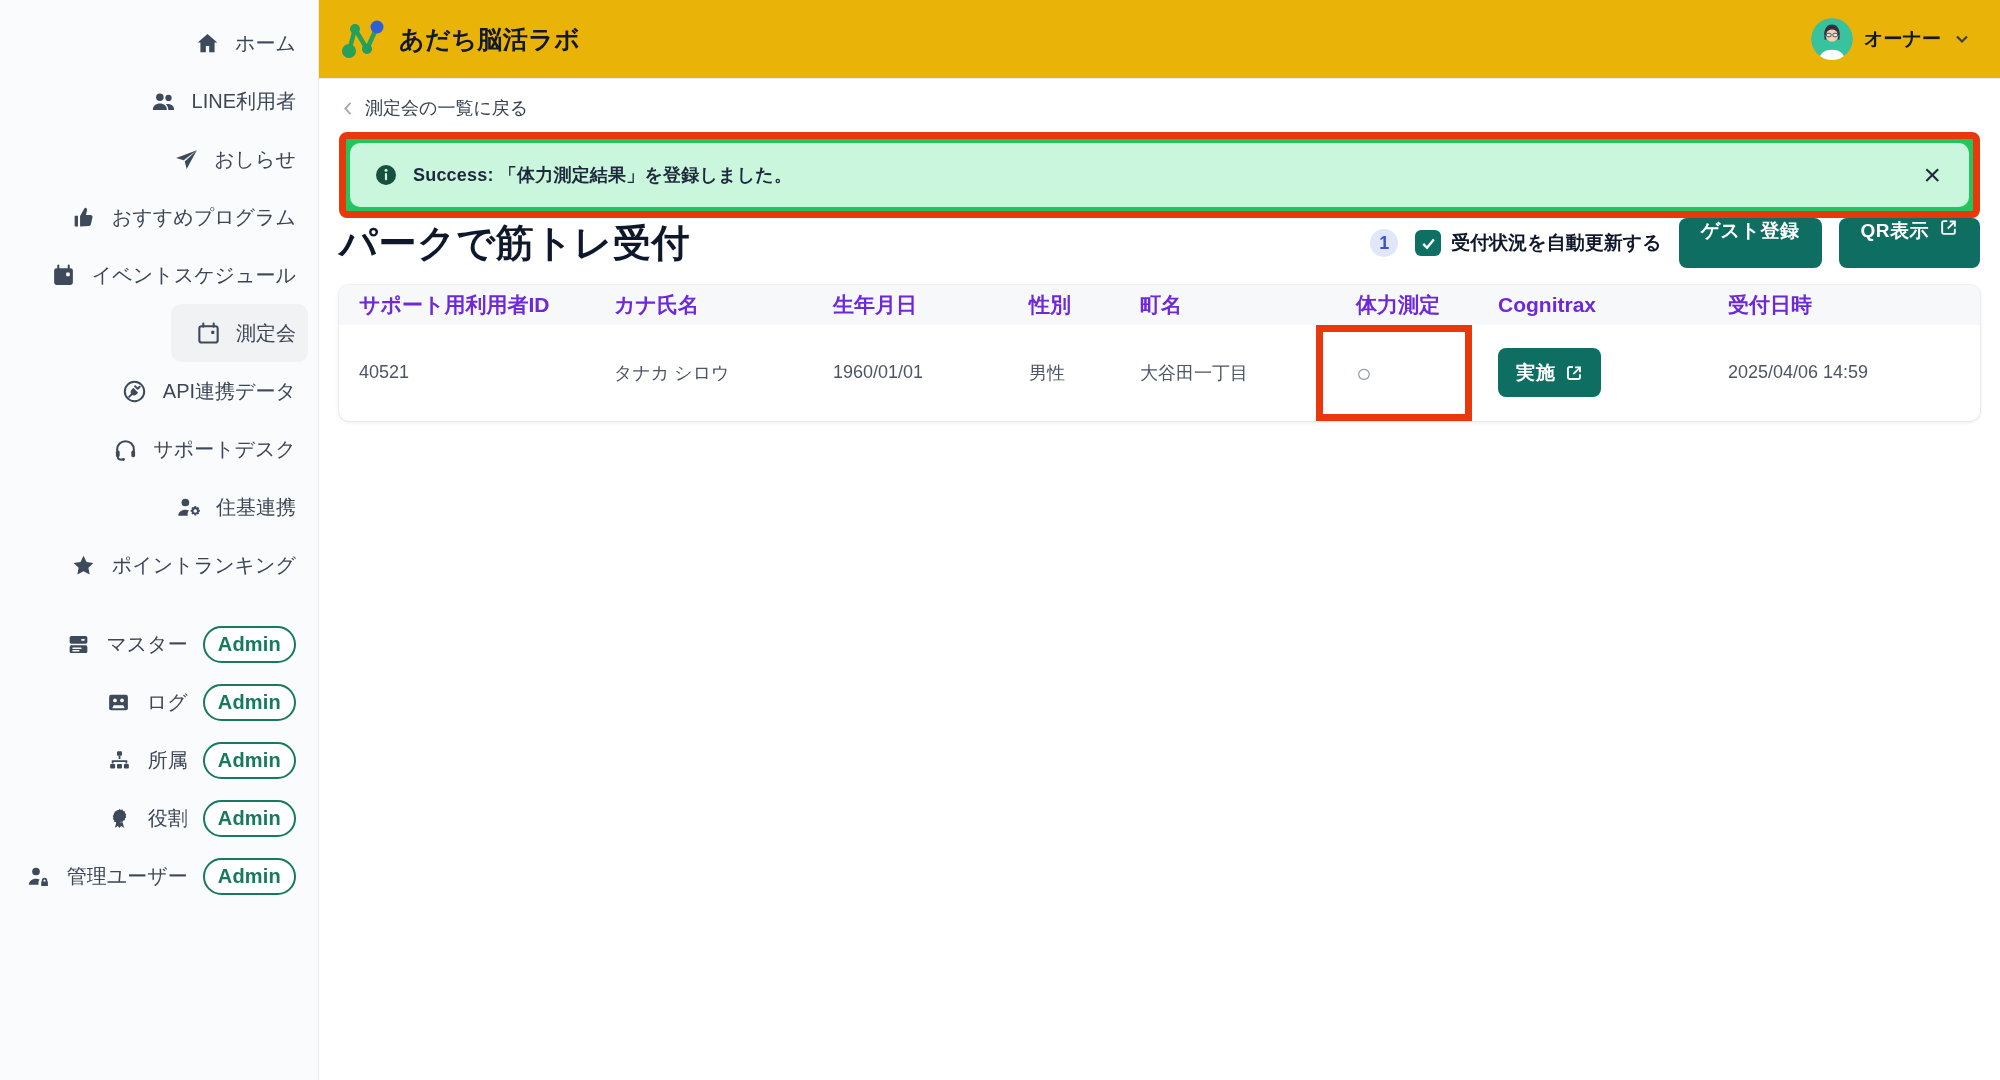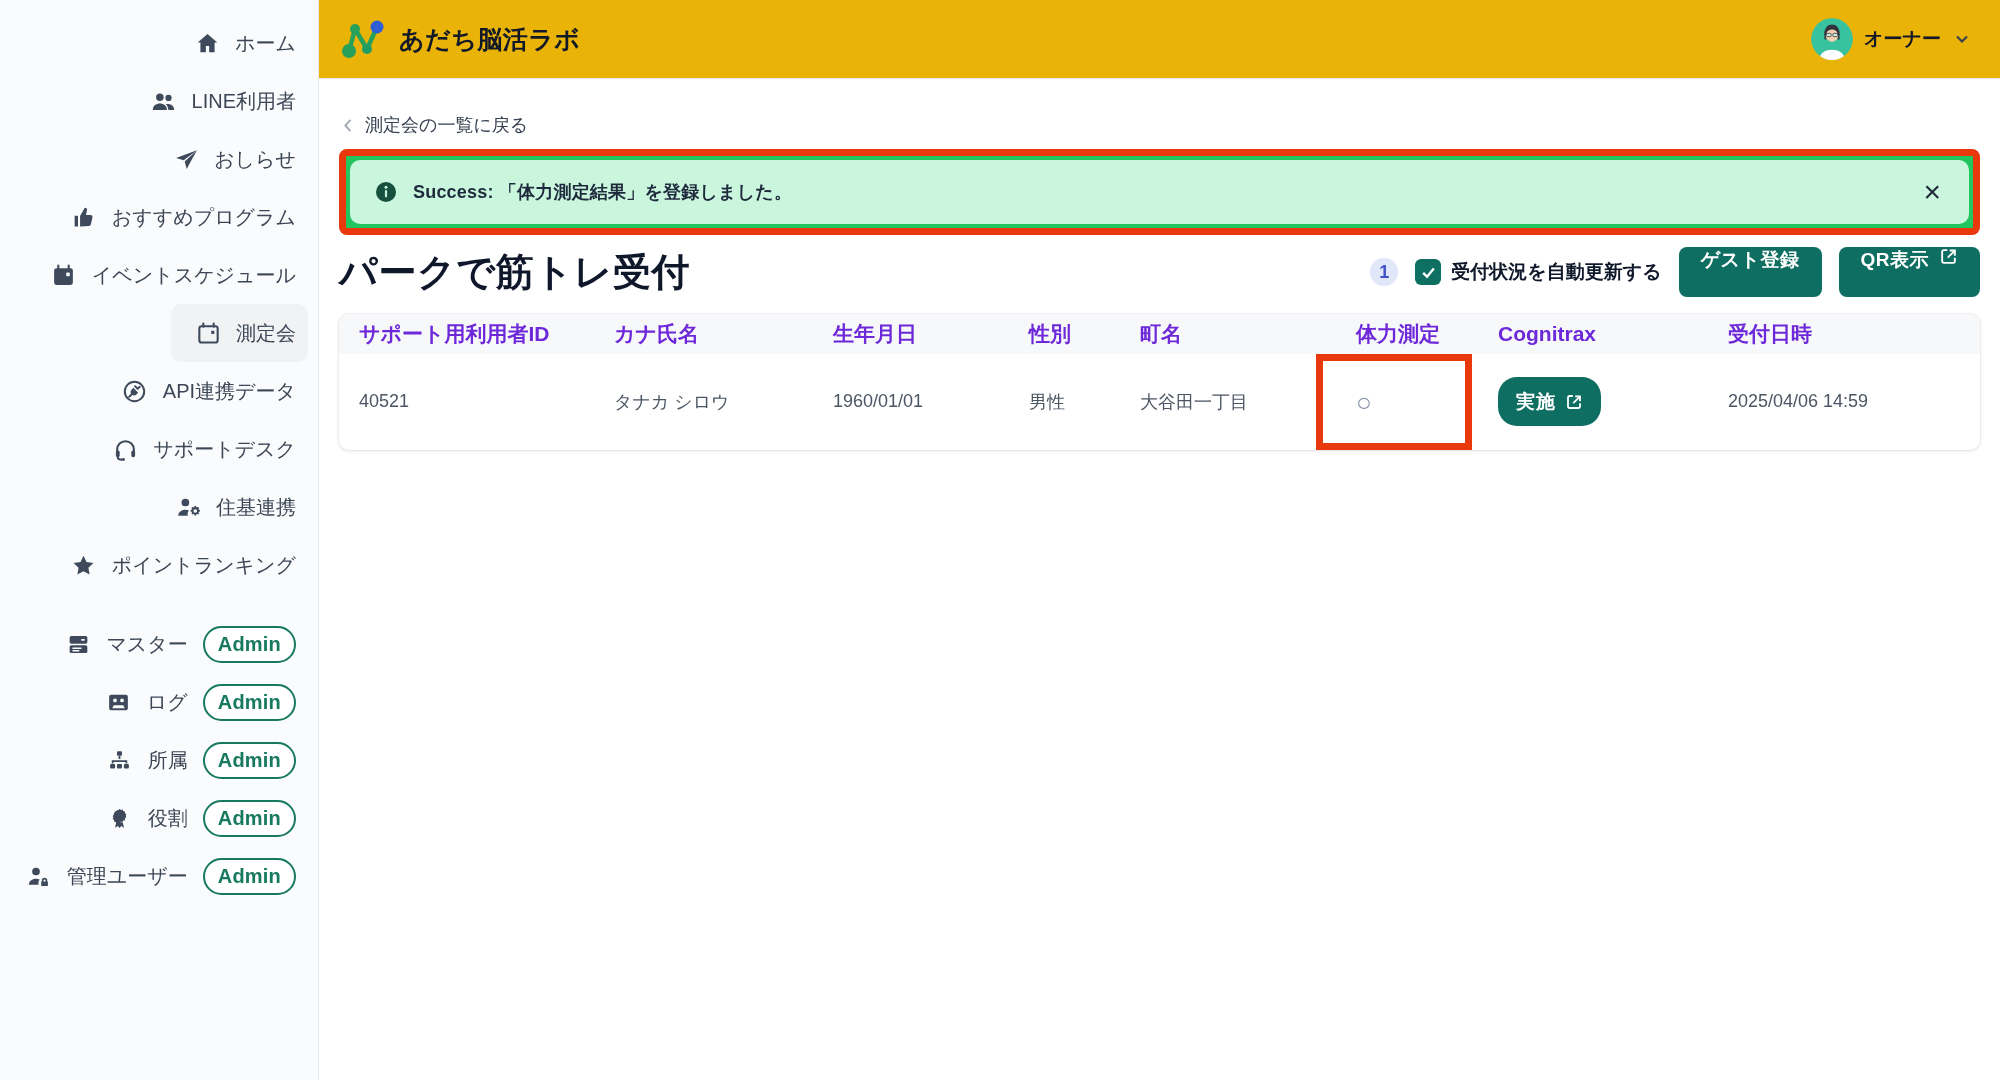--- a/index.html
+++ b/index.html
@@ -42,41 +42,41 @@
   .brand { display:flex; align-items:center; gap:13px; cursor:pointer; }
   .brand-title { font-size:25px; font-weight:700; color:#111827; letter-spacing:.5px; }
   .user-menu { margin-left:auto; display:flex; align-items:center; gap:11px; cursor:pointer; }
   .avatar { width:42px; height:42px; border-radius:50%; overflow:hidden; flex:0 0 auto; }
   .user-name { font-size:19px; font-weight:600; color:#111827; }
   .user-menu .chev { width:20px; height:20px; color:#374151; }
 
   .content { flex:1; padding:0 20px; position:relative; }
 
   .breadcrumb {
-    margin-top:34px; display:inline-flex; align-items:center; gap:7px;
+    margin-top:17px; display:inline-flex; align-items:center; gap:7px;
     color:#374151; font-size:18px; cursor:pointer;
   }
   .breadcrumb .chev { width:19px; height:19px; color:#a3aab6; }
 
   .annotation-alert {
     margin-top:10px; border:7px solid #e8380c; border-radius:8px; padding:4px;
     background:#22c55e;
   }
   .alert {
     background:#c9f6dd; border-radius:10px; height:64px;
     display:flex; align-items:center; padding:0 24px; gap:15px;
   }
   .alert-info-ic { width:24px; height:24px; flex:0 0 auto; }
   .alert-msg { font-size:18px; font-weight:600; color:#1e293b; letter-spacing:.2px; }
   .alert-close {
     margin-left:auto; background:none; border:none; cursor:pointer;
     font-size:30px; line-height:1; color:#1f2937; font-family:inherit; padding:0 4px;
   }
 
-  .title-row { margin-top:12px; display:flex; align-items:center; }
+  .title-row { display:flex; align-items:center; }
   .page-title { font-size:38px; font-weight:800; color:#0f172a; letter-spacing:.5px; }
   .title-controls { margin-left:auto; display:flex; align-items:center; gap:17px; }
   .count-badge {
     width:28px; height:28px; border-radius:50%; background:#e1e7fb; color:#4053c9;
     font-size:18px; font-weight:600; display:flex; align-items:center; justify-content:center;
   }
   .auto-refresh { display:flex; align-items:center; gap:10px; cursor:pointer; }
   .checkbox {
     width:26px; height:26px; border-radius:6px; background:#0e7062;
     display:flex; align-items:center; justify-content:center; flex:0 0 auto;
@@ -100,21 +100,21 @@
   .th {
     background:#f7f8fa; height:40px; display:flex; align-items:center;
     padding-left:20px; font-size:21px; font-weight:700; color:#6d28d9; white-space:nowrap;
   }
   .td {
     height:96px; display:flex; align-items:center; padding-left:20px;
     font-size:18px; color:#4b5563; white-space:nowrap;
   }
   .fitness-mark { font-size:26px; color:#8a94a6; line-height:1; }
   .btn-small {
-    background:#0e6e62; color:#fff; border:none; border-radius:19px; cursor:pointer;
+    background:#0e6e62; color:#fff; border:none; border-radius:8px; cursor:pointer;
     font-family:inherit; font-size:19px; font-weight:700; letter-spacing:1px;
     height:49px; padding:0 18px; display:flex; align-items:center; gap:9px;
   }
   .btn-small svg { width:18px; height:18px; }
   .annotation-cell {
     position:absolute; left:977px; top:40px; width:156px; height:96px;
     border:7px solid #e8380c; pointer-events:none;
   }
 </style>
 </head>

